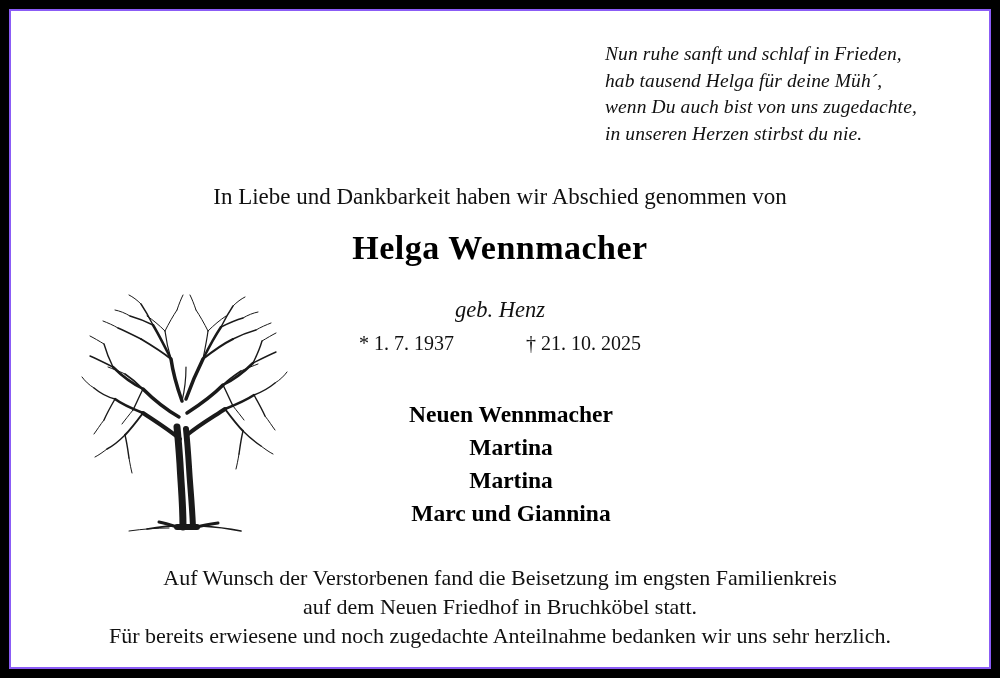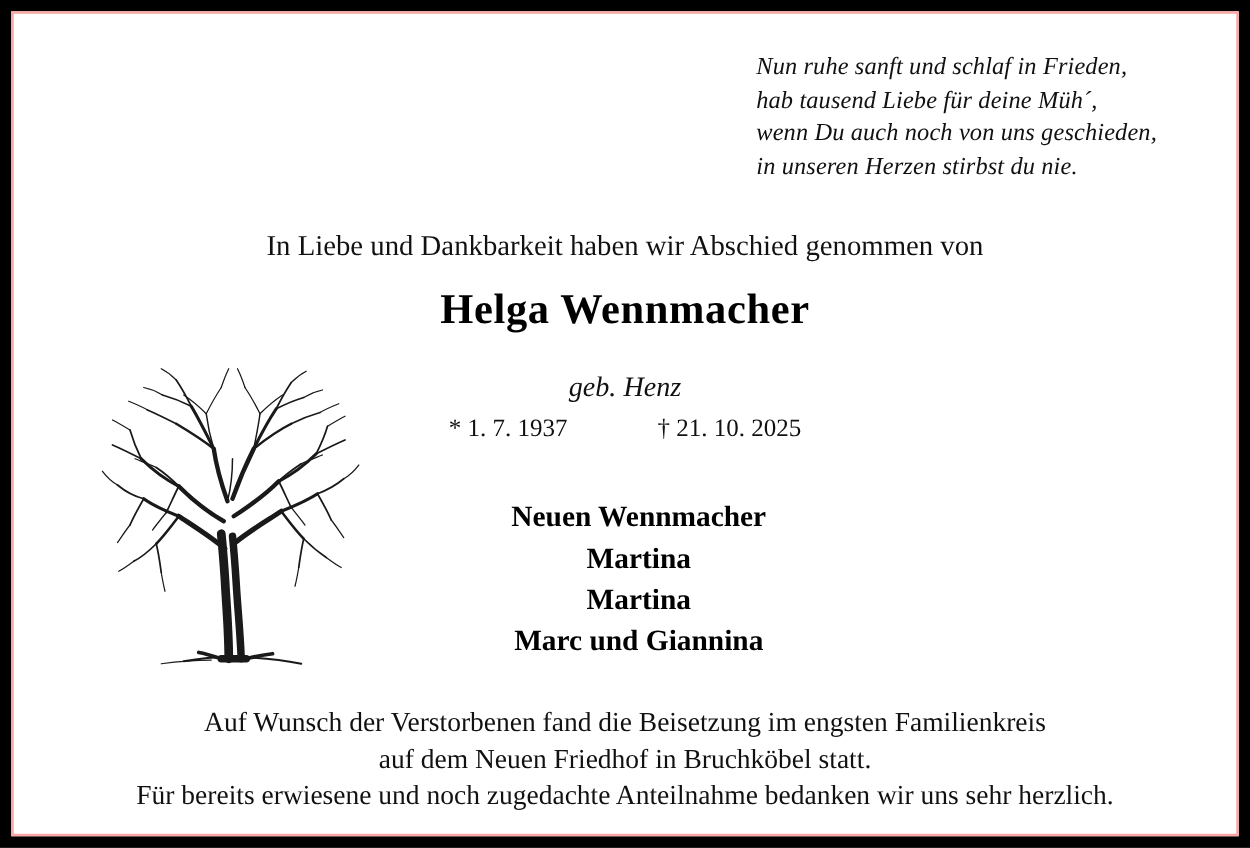--- a/index.html
+++ b/index.html
@@ -21,21 +21,21 @@
     background: #000000;
     box-sizing: border-box;
     padding: 9px;
   }
   .obituary-inner {
     position: relative;
     width: 100%;
     height: 100%;
     background: #ffffff;
     box-sizing: border-box;
-    border: 2px solid #fca5a5;
+    border: 2px solid #8b5cf6;
     overflow: hidden;
   }
   .poem {
     position: absolute;
     left: 594px;
     top: 30px;
     font-style: italic;
     font-size: 19.5px;
     line-height: 26.5px;
     color: #111;
@@ -118,22 +118,22 @@
   .tree svg { display: block; }
 </style>
 </head>
 <body>
 
 <div class="obituary-frame">
   <div class="obituary-inner">
 
     <div class="poem">
       <div>Nun ruhe sanft und schlaf in Frieden,</div>
-      <div>hab tausend Liebe für deine Müh´,</div>
-      <div>wenn Du auch noch von uns geschieden,</div>
+      <div>hab tausend Helga für deine Müh´,</div>
+      <div>wenn Du auch bist von uns zugedachte,</div>
       <div>in unseren Herzen stirbst du nie.</div>
     </div>
 
     <div class="intro">In Liebe und Dankbarkeit haben wir Abschied genommen von</div>
 
     <div class="name">Helga Wennmacher</div>
 
     <div class="maiden">geb. Henz</div>
 
     <div class="dates">

